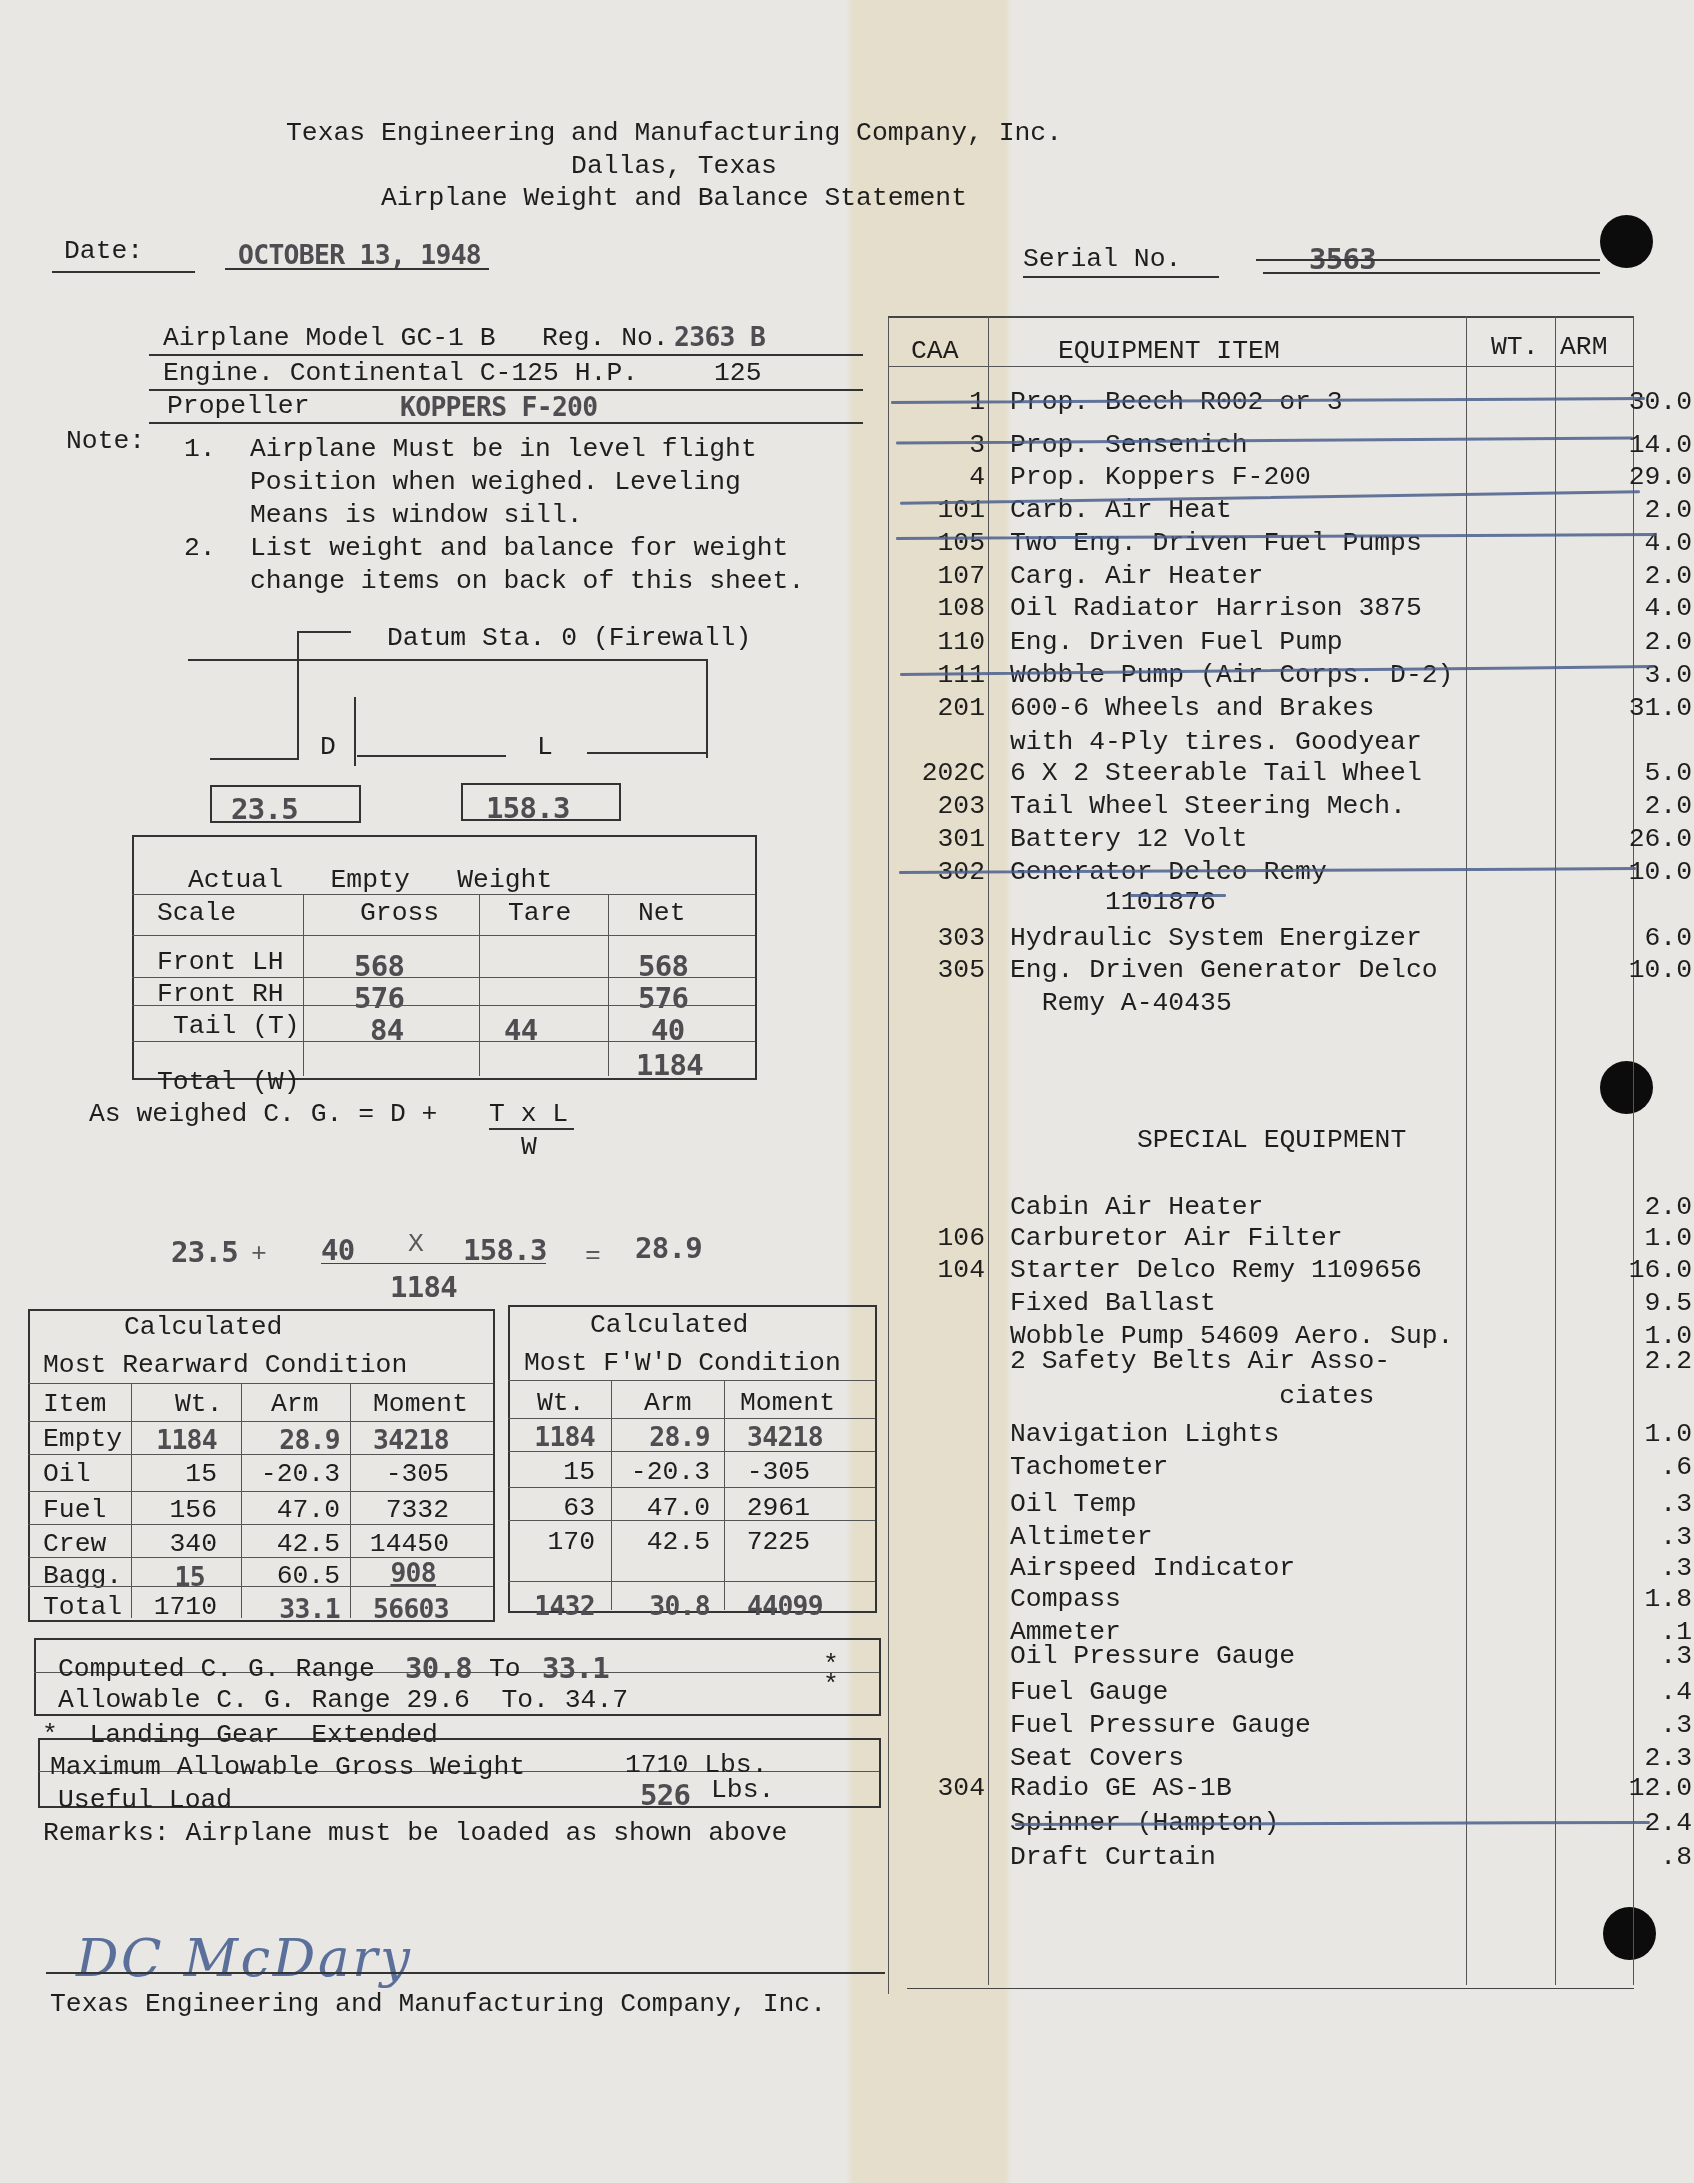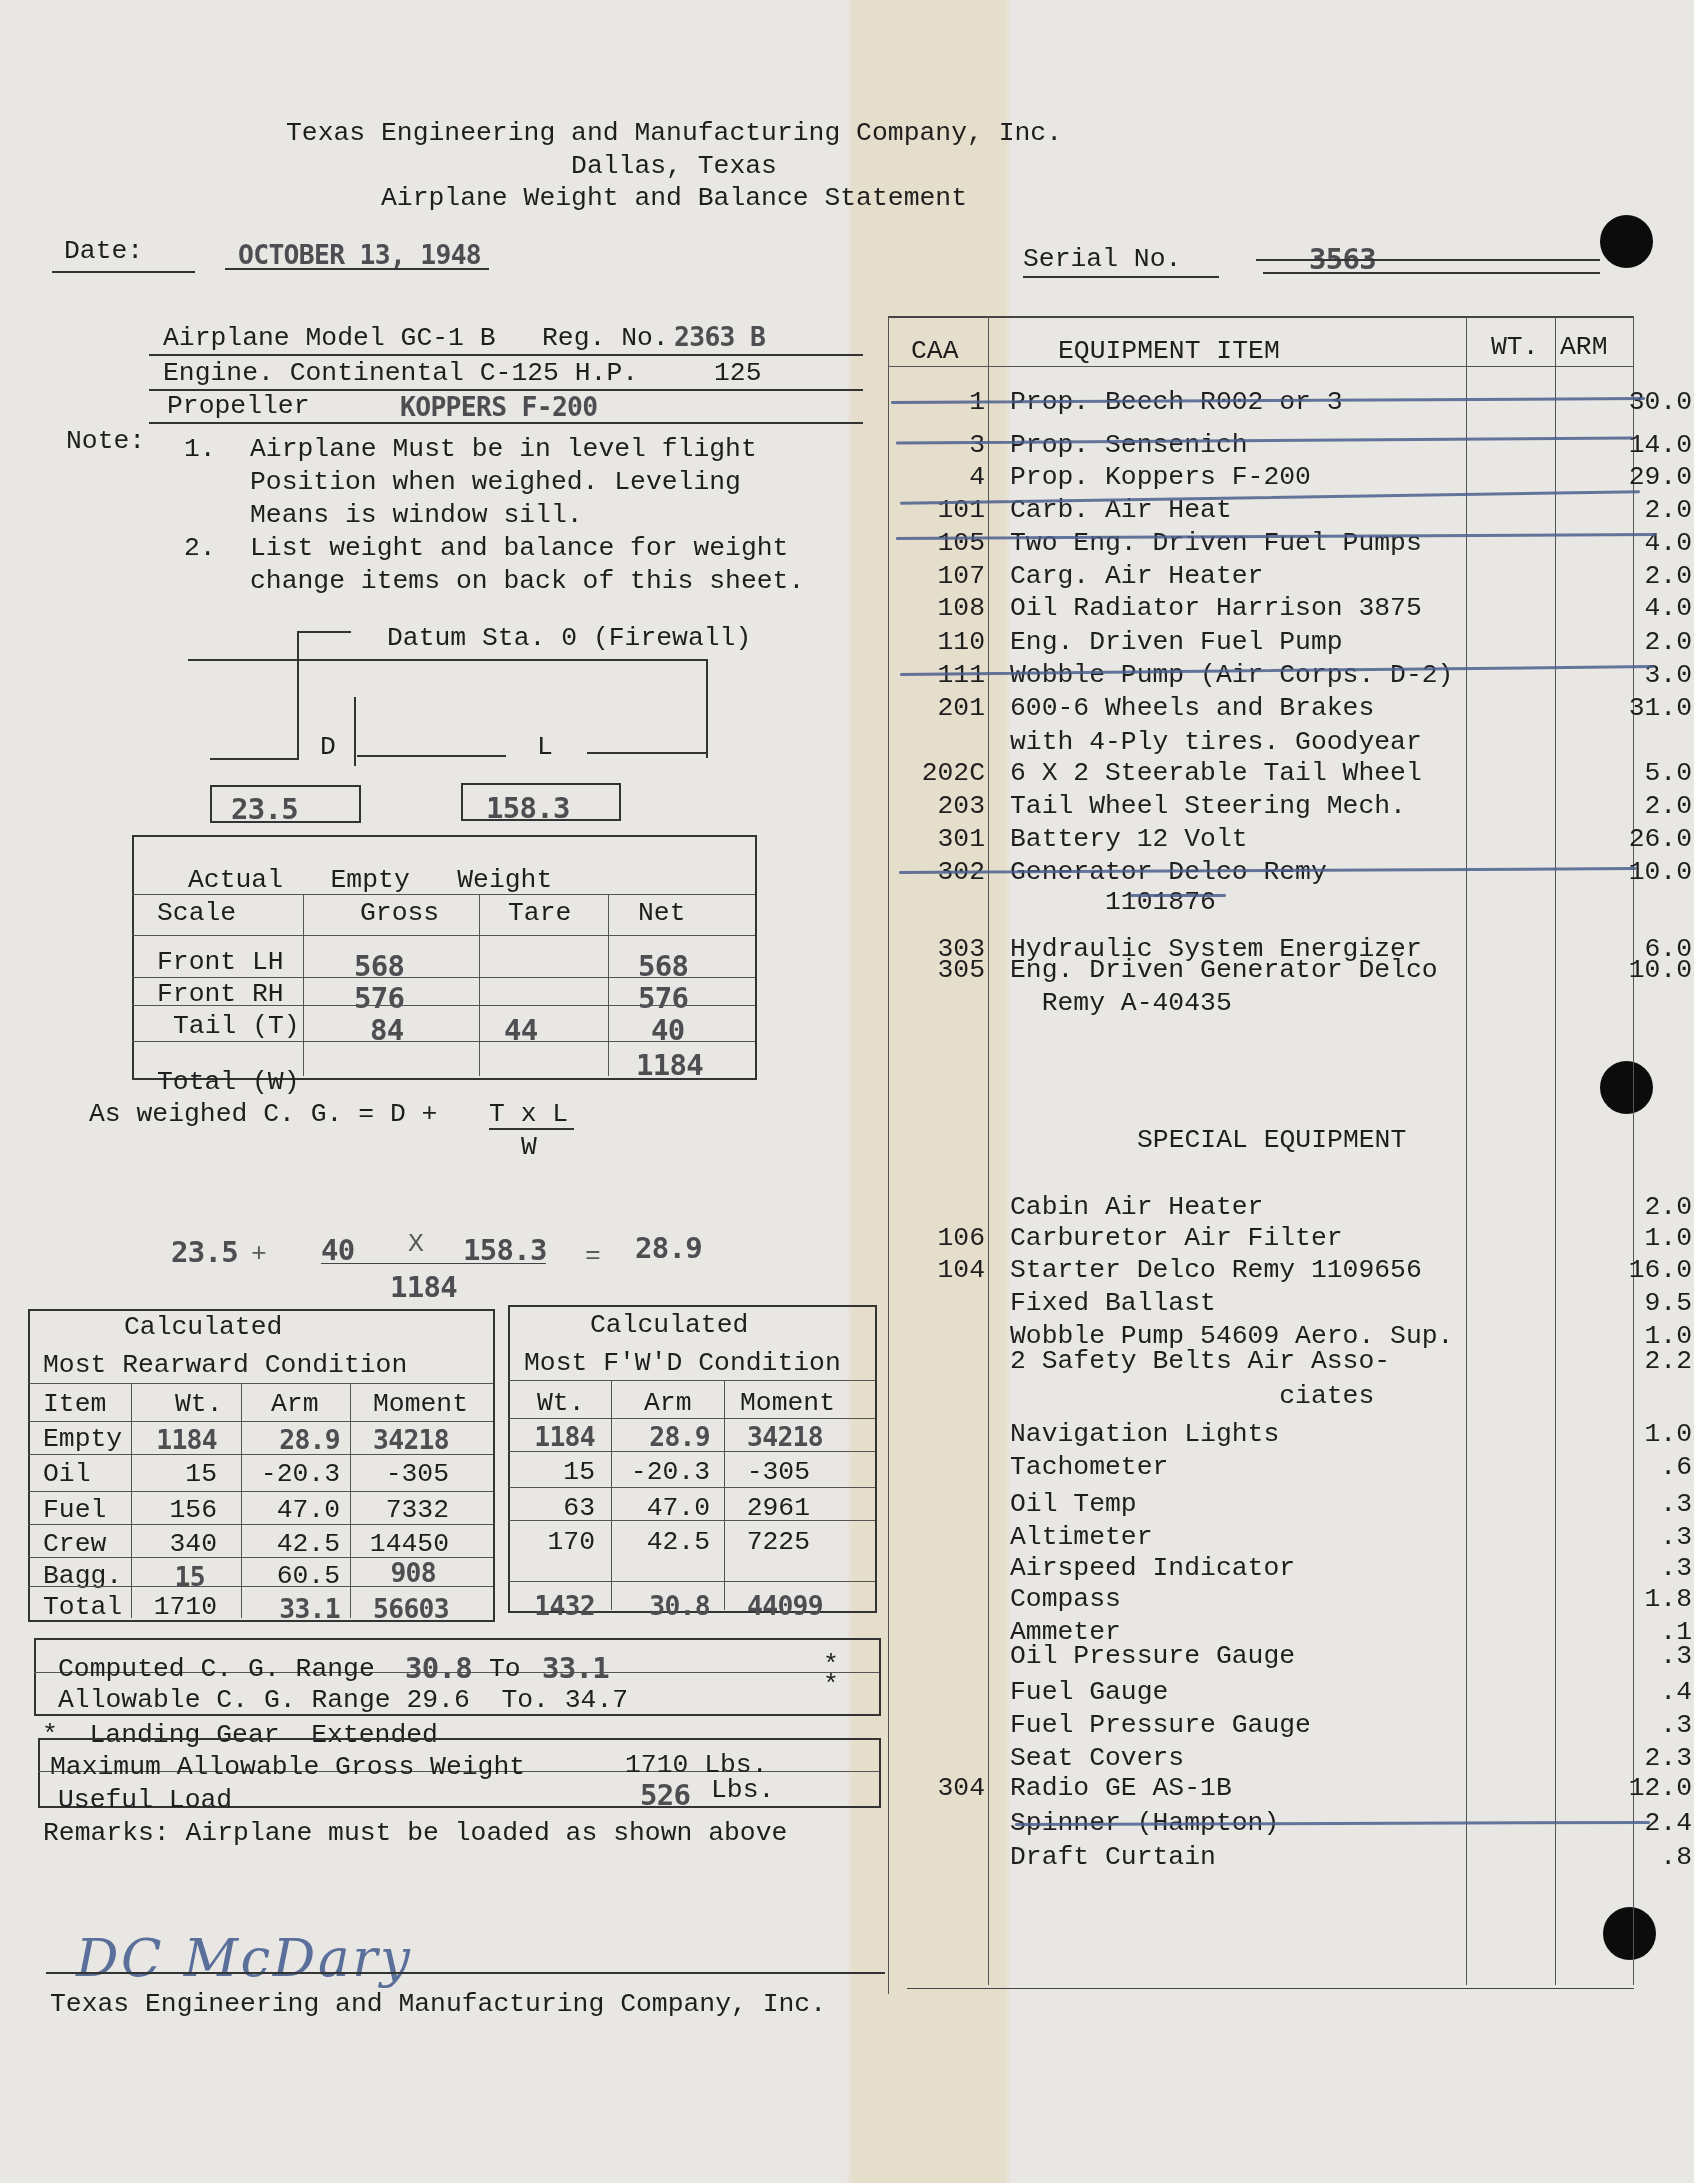--- a/index.html
+++ b/index.html
@@ -186,21 +186,21 @@
 
   <div class="grid-cell" style="left:43px;top:1529px;">Crew</div>
   <div class="grid-cell right" style="left:132px;width:85px;top:1529px;">340</div>
   <div class="grid-cell right" style="left:241px;width:99px;top:1529px;">42.5</div>
   <div class="grid-cell right" style="left:350px;width:99px;top:1529px;">14450</div>
   <div class="thin-h" style="left:28px;top:1557px;width:465px;"></div>
 
   <div class="grid-cell" style="left:43px;top:1561px;">Bagg.</div>
   <div class="grid-cell stamp right" style="left:132px;width:73px;top:1561px;">15</div>
   <div class="grid-cell right" style="left:241px;width:99px;top:1561px;">60.5</div>
-  <div class="grid-cell stamp right" style="left:350px;width:86px;top:1557px;">908</div>
+  <div class="grid-cell stamp right" style="left:350px;width:86px;top:1557px;text-decoration:underline;">908</div>
   <div class="thin-h" style="left:28px;top:1586px;width:465px;"></div>
 
   <div class="grid-cell" style="left:43px;top:1592px;">Total</div>
   <div class="grid-cell right" style="left:132px;width:85px;top:1592px;">1710</div>
   <div class="grid-cell stamp right" style="left:241px;width:99px;top:1593px;">33.1</div>
   <div class="grid-cell stamp right" style="left:350px;width:99px;top:1593px;">56603</div>
 </div>
 
 <div>
   <div class="abs" style="left:508px;top:1305px;width:365px;height:304px;border:2px solid #333;"></div>
@@ -312,21 +312,21 @@
 <div class="eq-row t" style="top:793px;"><span class="caa">203</span><span class="item">Tail Wheel Steering Mech.</span><span class="wt">2.0</span></div>
 
 <div class="eq-row t" style="top:826px;"><span class="caa">301</span><span class="item">Battery 12 Volt</span><span class="wt">26.0</span></div>
 
 <div class="eq-row t" style="top:859px;"><span class="caa">302</span><span class="item">Generator Delco Remy</span><span class="wt">10.0</span></div>
 <div class="strike" style="left:899px;top:869px;width:737px;transform:rotate(-0.3deg);"></div>
 
 <div class="eq-row t" style="top:889px;"><span class="caa"></span><span class="item">      1101876</span><span class="wt"></span><span class="arm"></span></div>
 <div class="strike" style="left:1130px;top:894px;width:96px;"></div>
 
-<div class="eq-row t" style="top:925px;margin-top:11px;"><span class="caa">303</span><span class="item">Hydraulic System Energizer</span><span class="wt">6.0</span></div>
+<div class="eq-row t" style="top:925px;"><span class="caa">303</span><span class="item">Hydraulic System Energizer</span><span class="wt">6.0</span></div>
 
 <div class="eq-row t" style="top:957px;"><span class="caa">305</span><span class="item">Eng. Driven Generator Delco</span><span class="wt">10.0</span></div>
 
 <div class="eq-row t" style="top:990px;"><span class="caa"></span><span class="item">  Remy A-40435</span><span class="wt"></span><span class="arm"></span></div>
 
 <div class="abs t" style="left:1137px;top:1127px;">SPECIAL EQUIPMENT</div>
 
 <div class="eq-row t" style="top:1194px;"><span class="caa"></span><span class="item">Cabin Air Heater</span><span class="wt">2.0</span></div>
 <div class="eq-row t" style="top:1225px;"><span class="caa">106</span><span class="item">Carburetor Air Filter</span><span class="wt">1.0</span></div>
 <div class="eq-row t" style="top:1257px;"><span class="caa">104</span><span class="item">Starter Delco Remy 1109656</span><span class="wt">16.0</span></div>

